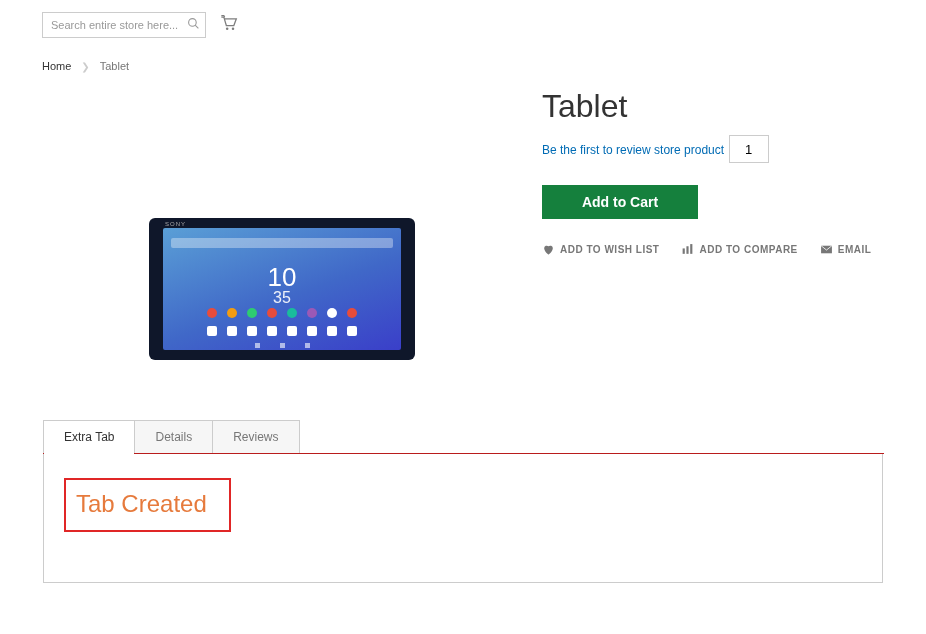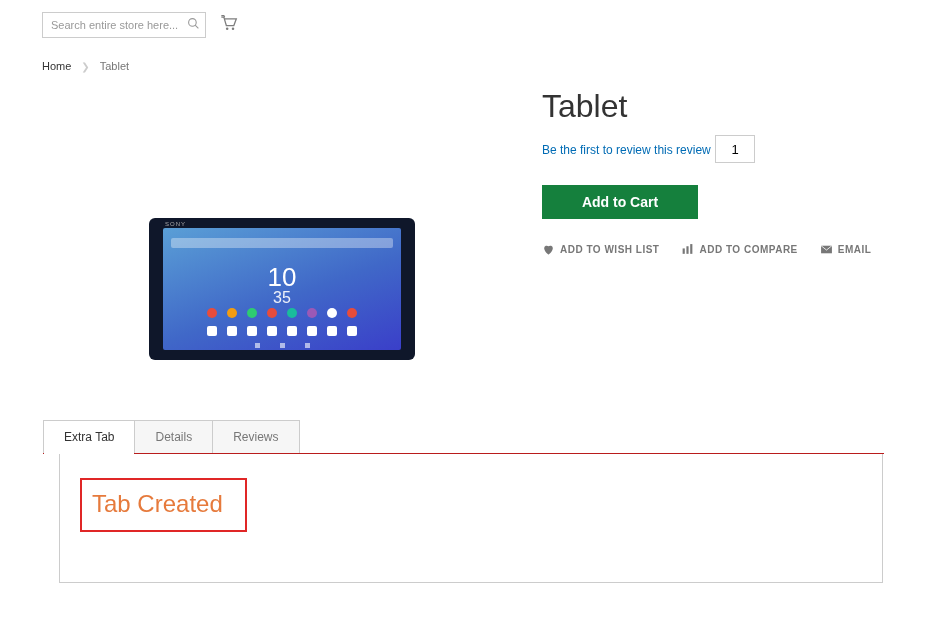--- a/index.html
+++ b/index.html
@@ -43,21 +43,21 @@
     .qty-label { font-size: 12px; font-weight: 700; margin-bottom: 6px; display: block; }
     .qty-input { width: 40px; height: 28px; border: 1px solid #ccc; text-align: center; font-size: 13px; margin-bottom: 22px; }
     .add-cart { width: 156px; height: 34px; background: #15803d; color: #fff; border: none; font-size: 14px; font-weight: 600; cursor: pointer; margin-bottom: 24px; display: block; }
     .actions { display: flex; gap: 22px; }
     .action-link { display: flex; align-items: center; gap: 5px; font-size: 10px; font-weight: 600; letter-spacing: 0.5px; color: #777; text-transform: uppercase; cursor: pointer; }
     .tabs-wrap { }
     .tabs-nav { display: flex; border-bottom: 1px solid #b91c1c; position: relative; margin-left: 1px;}
     .tab { padding: 9px 20px; font-size: 12px; color: #777; border: 1px solid #ccc; border-bottom: none; margin-right: -1px; cursor: pointer; background: #f6f6f6; position: relative; }
     .tab.active { background: #fff; color: #333; font-weight: 400; }
     .tab.active::after { content: ''; position: absolute; left: 0; right: 0; bottom: -1px; height: 1px; background: #fff; }
-    .tab-content { border: 1px solid #ccc; border-top: none; padding: 24px 20px 50px 20px; min-height: 100px; margin-left: 17px; margin-right: 1px;}
+    .tab-content { border: 1px solid #ccc; border-top: none; padding: 24px 20px 50px 20px; min-height: 100px; margin-left: 1px; margin-right: 1px;}
     .highlight-box { display: inline-block; border: 2px solid #e02626; padding: 10px 22px 12px 10px; }
     .highlight-text { font-size: 24px; font-weight: 300; color: #e67a3c; }
   </style>
 </head>
 <body>
 
 <div class="page">
   <div class="header">
     <div class="header-right">
       <div class="search-wrap">
@@ -119,21 +119,21 @@
           <div class="nav-row">
             <span class="nav-dot"></span>
               <span class="nav-dot"></span>
               <span class="nav-dot"></span>
           </div>
         </div>
       </div>
     </div>
     <div class="info">
       <h1 class="title">Tablet</h1>
-      <a class="review-link">Be the first to review this review</a>
+      <a class="review-link">Be the first to review store product</a>
       <input class="qty-input" type="text" value="1" style="">
       <button class="add-cart">Add to Cart</button>
       <div class="actions">
         <a class="action-link">
           <svg width="13" height="13" viewBox="0 0 24 24">
               <path d="M12 21s-8-5-8-12a5 5 0 0 1 8-3 5 5 0 0 1 8 3c0 7-8 12-8 12z" fill="#777"></path>
             </svg>
           <span>ADD TO WISH LIST</span>
         </a>
         <a class="action-link">

